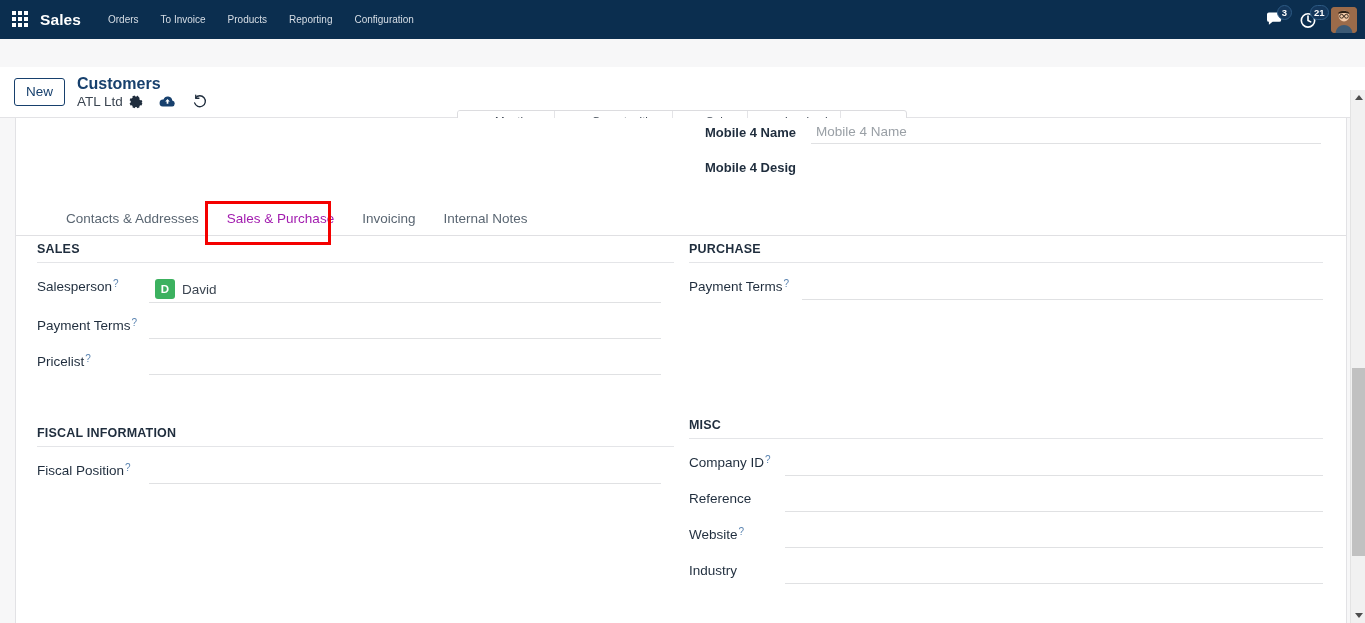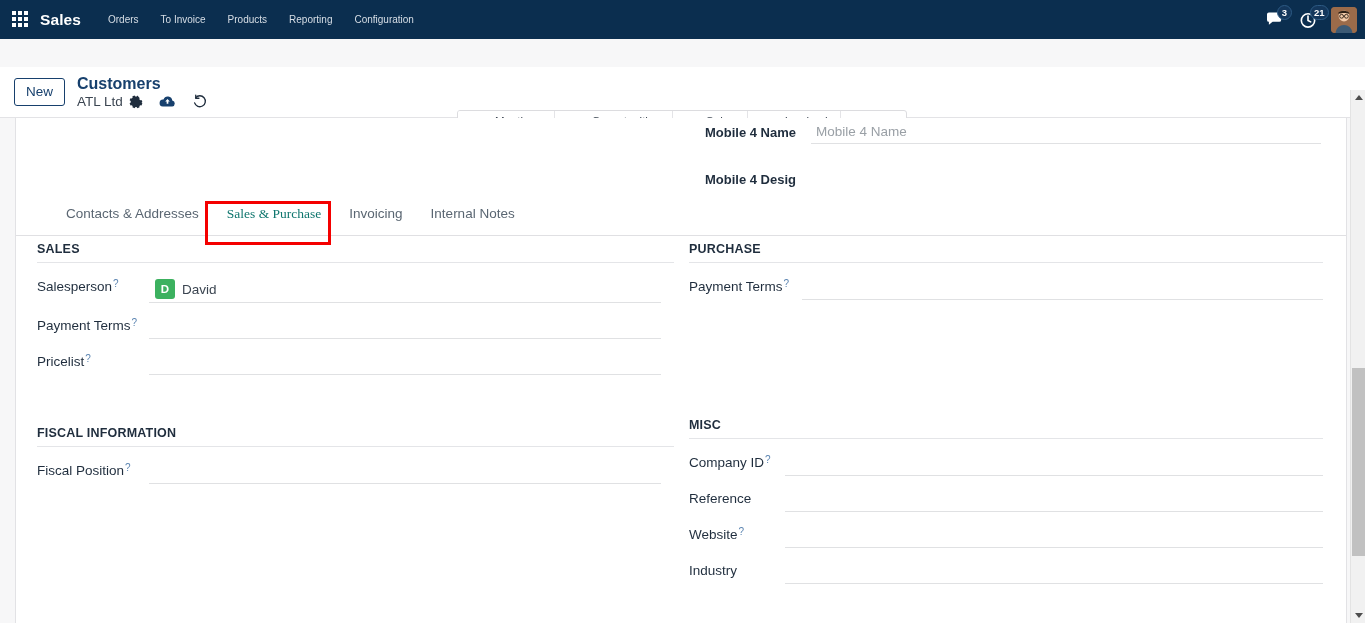--- a/index.html
+++ b/index.html
@@ -170,51 +170,51 @@
   .sheet {
     background: #ffffff;
     border: 1px solid #e2e2e5;
     border-top: none;
     height: 529px;
     position: relative;
     overflow: hidden;
   }
 
   .top-right-block { position: absolute; left: 689px; right: 25px; top: 4px; }
-  .tr-row { display: flex; align-items: flex-start; margin-bottom: 25px; }
+  .tr-row { display: flex; align-items: flex-start; margin-bottom: 13px; }
   .tr-label { width: 106px; font-size: 13px; font-weight: 700; color: #1f2d3d; padding-top: 3px; }
   .tr-field {
     flex: 1;
     border-bottom: 1px solid #e0e1e3;
     font-size: 13.5px;
     color: #9aa0a6;
     padding: 2px 0 4px 5px;
     cursor: text;
   }
 
   
   .tabs {
     position: absolute;
     top: 81px; left: 0; right: 0;
     border-bottom: 1px solid #e0e0e3;
     height: 37px;
     padding-left: 36px;
     display: flex;
-    align-items: flex-start;
+    align-items: flex-end;
   }
   .tab {
     font-size: 13.5px;
     color: #5a6672;
     padding: 7px 14px 9px 14px;
     cursor: pointer;
     white-space: nowrap;
     background: transparent;
     position: relative;
   }
-  .tab.active { color: #0f766e; font-family: Liberation Serif, serif; }
+  .tab.active { color: #a21caf; }
 
   .hl-box {
     position: absolute;
     left: 189px;
     top: 83px;
     width: 126px;
     height: 44px;
     border: 3px solid #f40000;
     background: transparent;
     pointer-events: none;

